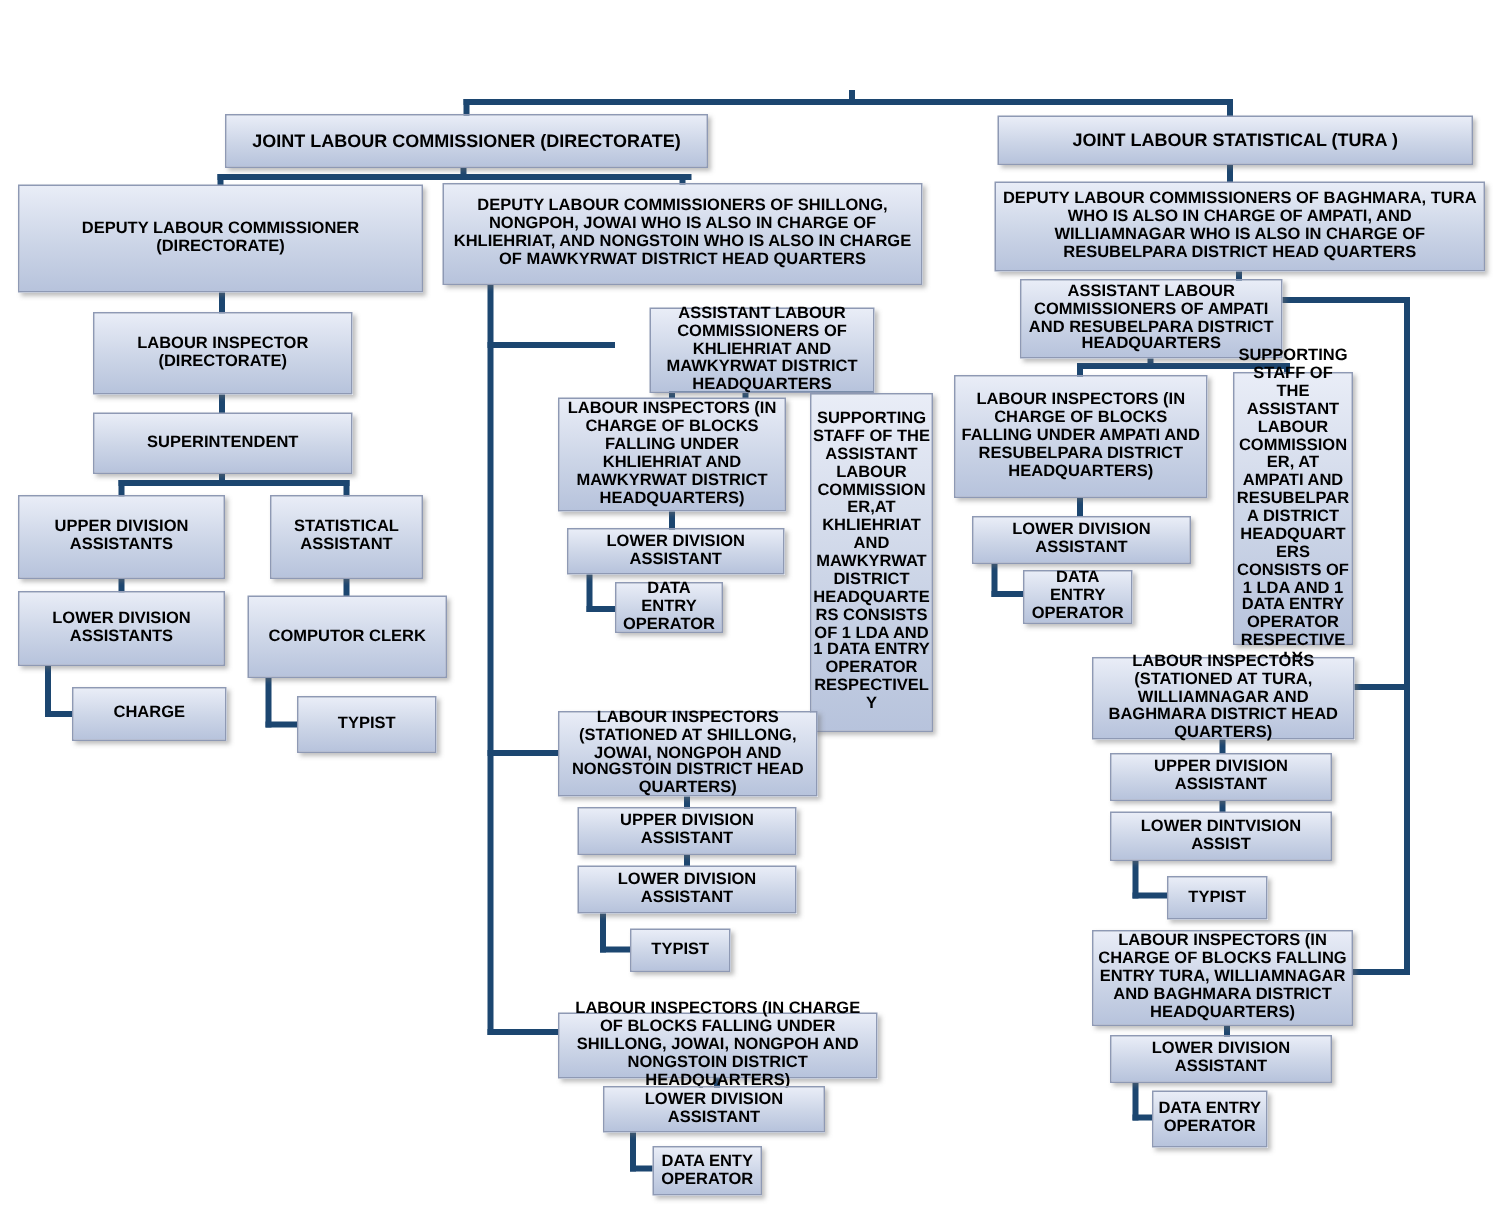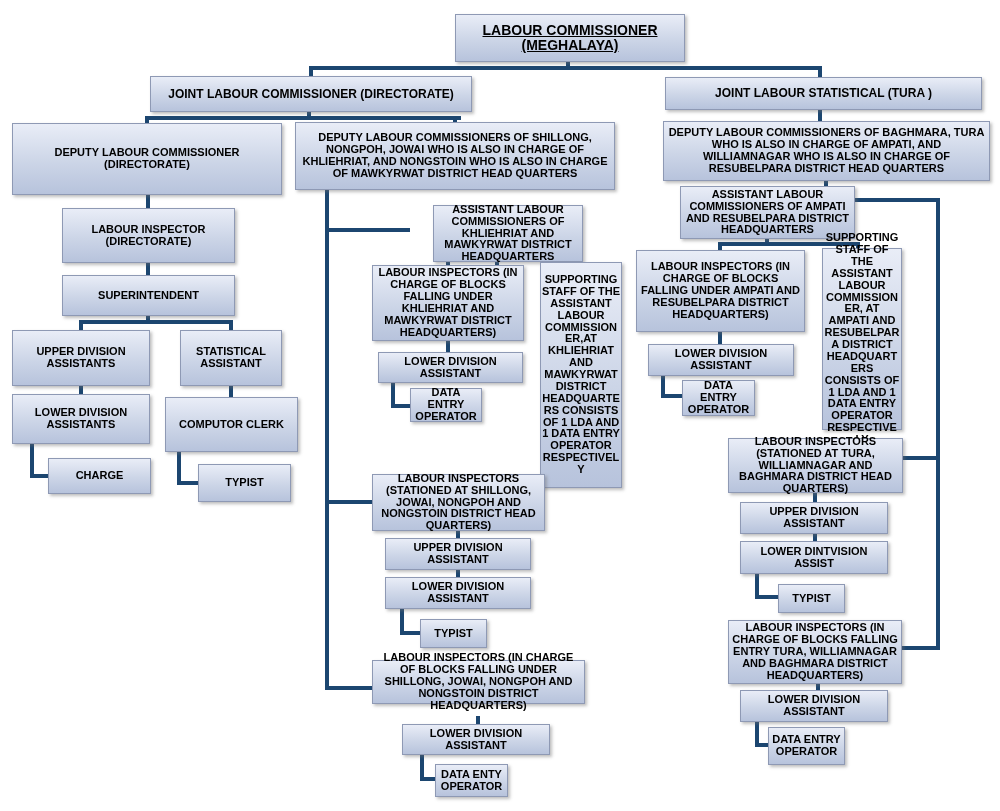--- a/index.html
+++ b/index.html
@@ -79,23 +79,20 @@
   <div class="line" style="left:661px;top:376px;width:4px;height:22px"></div>
   <div class="line" style="left:661px;top:394px;width:21px;height:4px"></div>
   <div class="line" style="left:813px;top:493px;width:4px;height:9px"></div>
   <div class="line" style="left:813px;top:534px;width:4px;height:9px"></div>
   <div class="line" style="left:755px;top:574px;width:4px;height:25px"></div>
   <div class="line" style="left:755px;top:595px;width:23px;height:4px"></div>
   <div class="line" style="left:816px;top:684px;width:4px;height:8px"></div>
   <div class="line" style="left:755px;top:722px;width:4px;height:25px"></div>
   <div class="line" style="left:755px;top:743px;width:13px;height:4px"></div>
 
-  <div class="node f14 u" style="left:455px;top:14px;width:230px;height:48px">
-      <span class="lbl">LABOUR COMMISSIONER (MEGHALAYA)</span>
-    </div>
   <div class="node f12" style="left:150px;top:76px;width:322px;height:36px">
       <span class="lbl">JOINT LABOUR COMMISSIONER (DIRECTORATE)</span>
     </div>
   <div class="node f12" style="left:665px;top:77px;width:317px;height:33px">
       <span class="lbl">JOINT LABOUR STATISTICAL (TURA )</span>
     </div>
   <div class="node" style="left:12px;top:123px;width:270px;height:72px">
       <span class="lbl">DEPUTY LABOUR COMMISSIONER (DIRECTORATE)</span>
     </div>
   <div class="node" style="left:295px;top:122px;width:320px;height:68px">
@@ -150,21 +147,21 @@
     </div>
   <div class="node" style="left:385px;top:538px;width:146px;height:32px">
       <span class="lbl">UPPER DIVISION ASSISTANT</span>
     </div>
   <div class="node" style="left:385px;top:577px;width:146px;height:32px">
       <span class="lbl">LOWER DIVISION ASSISTANT</span>
     </div>
   <div class="node" style="left:420px;top:619px;width:67px;height:29px">
       <span class="lbl">TYPIST</span>
     </div>
-  <div class="node" style="left:372px;top:660px;width:213px;height:44px">
+  <div class="node" style="left:372px;top:675px;width:213px;height:44px">
       <span class="lbl">LABOUR INSPECTORS (IN CHARGE OF BLOCKS FALLING UNDER SHILLONG, JOWAI, NONGPOH AND NONGSTOIN DISTRICT HEADQUARTERS)</span>
     </div>
   <div class="node" style="left:402px;top:724px;width:148px;height:31px">
       <span class="lbl">LOWER DIVISION ASSISTANT</span>
     </div>
   <div class="node" style="left:435px;top:764px;width:73px;height:33px">
       <span class="lbl">DATA ENTY OPERATOR</span>
     </div>
 
   <div class="node" style="left:680px;top:186px;width:175px;height:53px">

